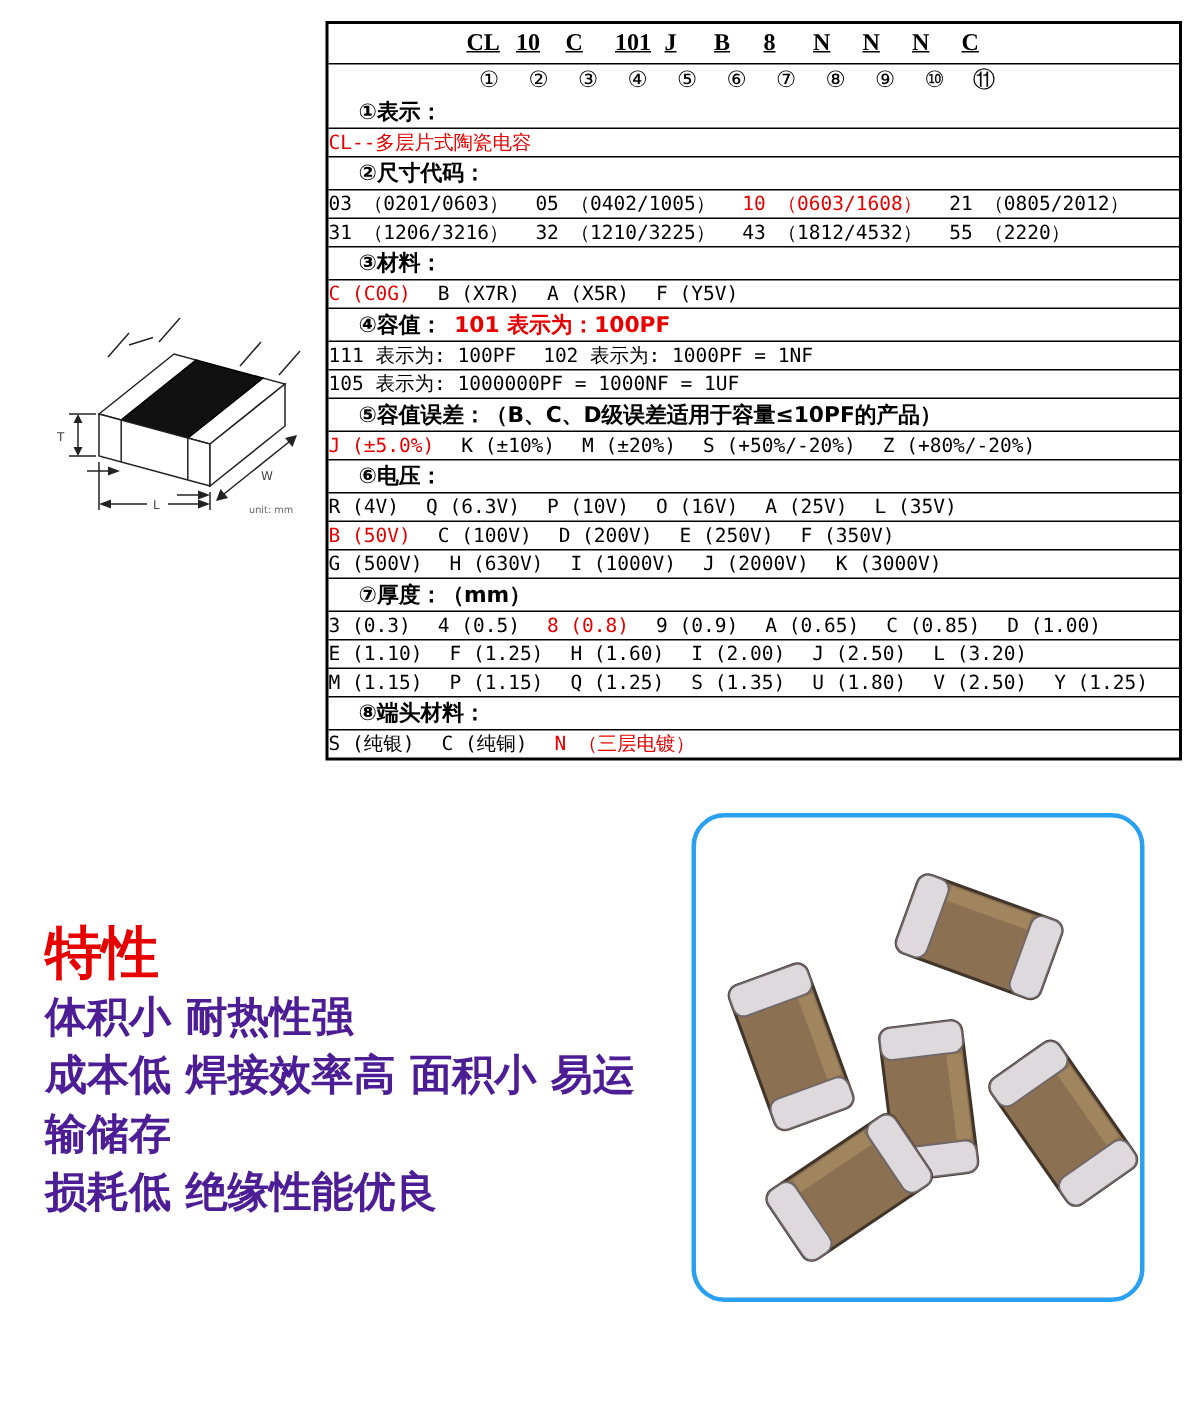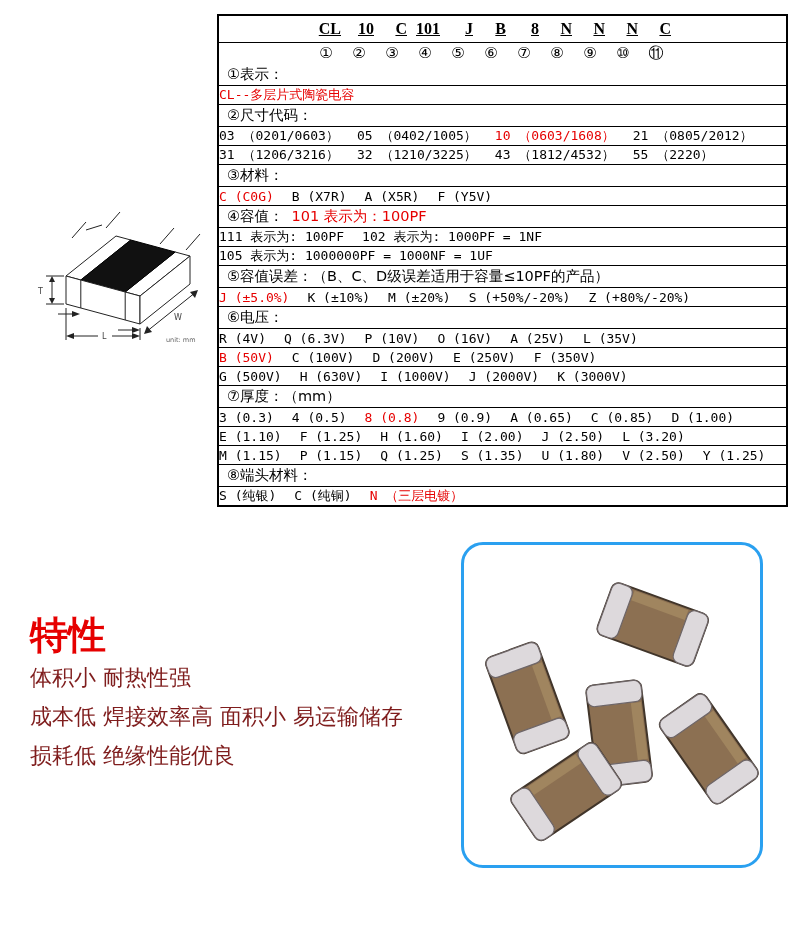--- a/index.html
+++ b/index.html
@@ -4,40 +4,40 @@
 <style>
   html,body{margin:0;padding:0;background:#fff;}
   .page{position:relative;width:790px;height:942px;background:#fff;overflow:hidden;
         font-family:"DejaVu Sans",sans-serif;color:#000;}
 
   
   .spec-table{position:absolute;left:217px;top:14px;width:567px;border:2px solid #000;background:#fff;}
   .row{display:flex;align-items:center;border-top:1px solid #000;box-sizing:border-box;}
   .row:first-child{border-top:none;}
   .row.codes{height:26px;padding-left:92px;gap:3px;}
-  .row.codes .cell{width:30px;text-align:right;font-family:"Liberation Serif",serif;
+  .row.codes .cell{width:30px;text-align:left;font-family:"Liberation Serif",serif;
                    font-weight:bold;font-size:16px;text-decoration:underline;}
   .row.circles{height:21px;padding-left:92px;gap:3px;}
   .row.circles .cell{width:30px;text-align:center;font-size:15px;}
-  .row.section{height:22px;font-weight:normal;font-size:14.5px;padding-left:8px;gap:8px;}
+  .row.section{height:22px;font-weight:bold;font-size:14.5px;padding-left:20px;gap:8px;}
   .row.data{height:19px;justify-content:flex-start;gap:18px;
             font-family:"DejaVu Sans Mono","Liberation Mono",monospace;font-size:13px;}
   .seg{white-space:pre;}
   .seg.red{color:#e60000;}
 
   
   .diagram{position:absolute;left:28px;top:198px;width:184px;height:152px;}
   .diagram svg{width:100%;height:100%;}
   .diagram text{font-family:"DejaVu Sans",sans-serif;font-size:8px;fill:#444;}
   .diagram .unit{font-size:6.5px;fill:#666;}
 
   
   .features{position:absolute;left:30px;top:612px;width:420px;}
   .features .title{font-size:38px;font-weight:bold;color:#e60000;line-height:46px;}
-  .features .cn{font-size:22px;font-weight:normal;color:#7f1d1d;line-height:39px;}
+  .features .cn{font-size:28px;font-weight:bold;color:#4c1d95;line-height:39px;}
   .features .en-block{margin-top:8px;}
   .features .en{font-size:11.5px;font-weight:bold;color:#b8b8b8;line-height:20px;letter-spacing:.2px;}
 
   
   .photo-box{position:absolute;left:461px;top:542px;width:296px;height:320px;
              border:3px solid #2aa0f0;border-radius:22px;background:#fff;overflow:hidden;}
   .photo-box svg{width:100%;height:100%;}
 </style>
 </head>
 <body>

